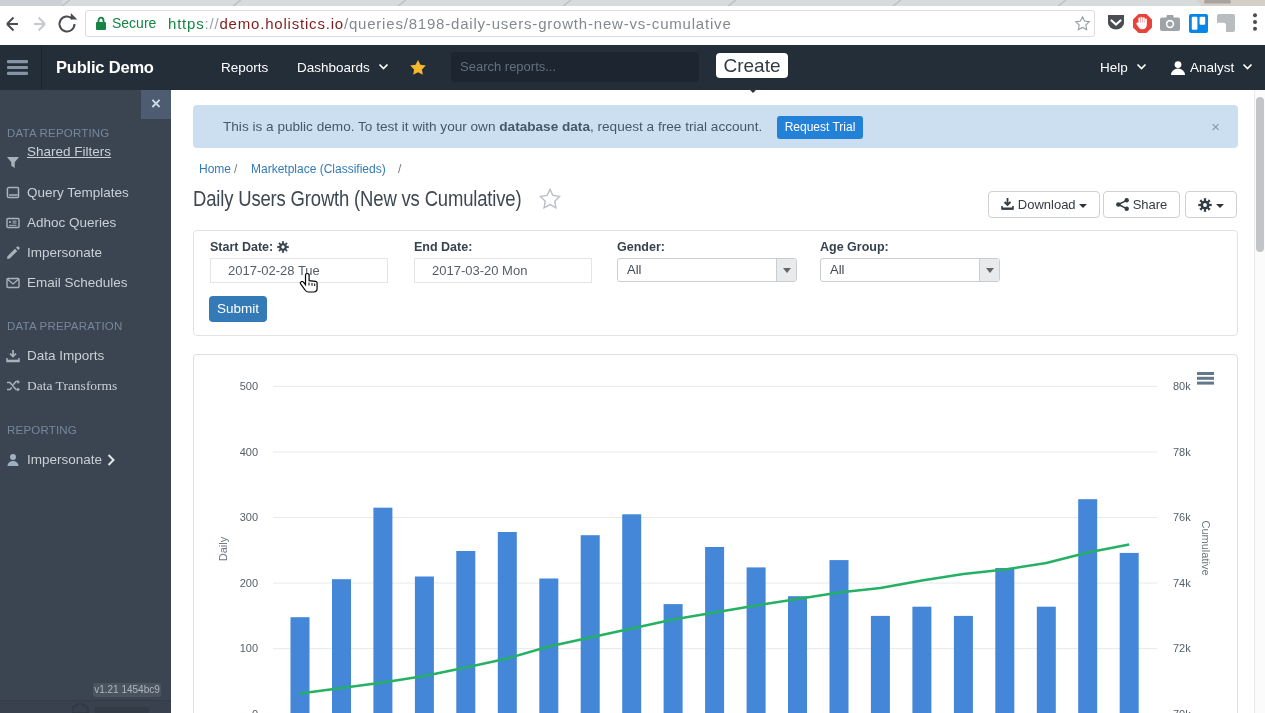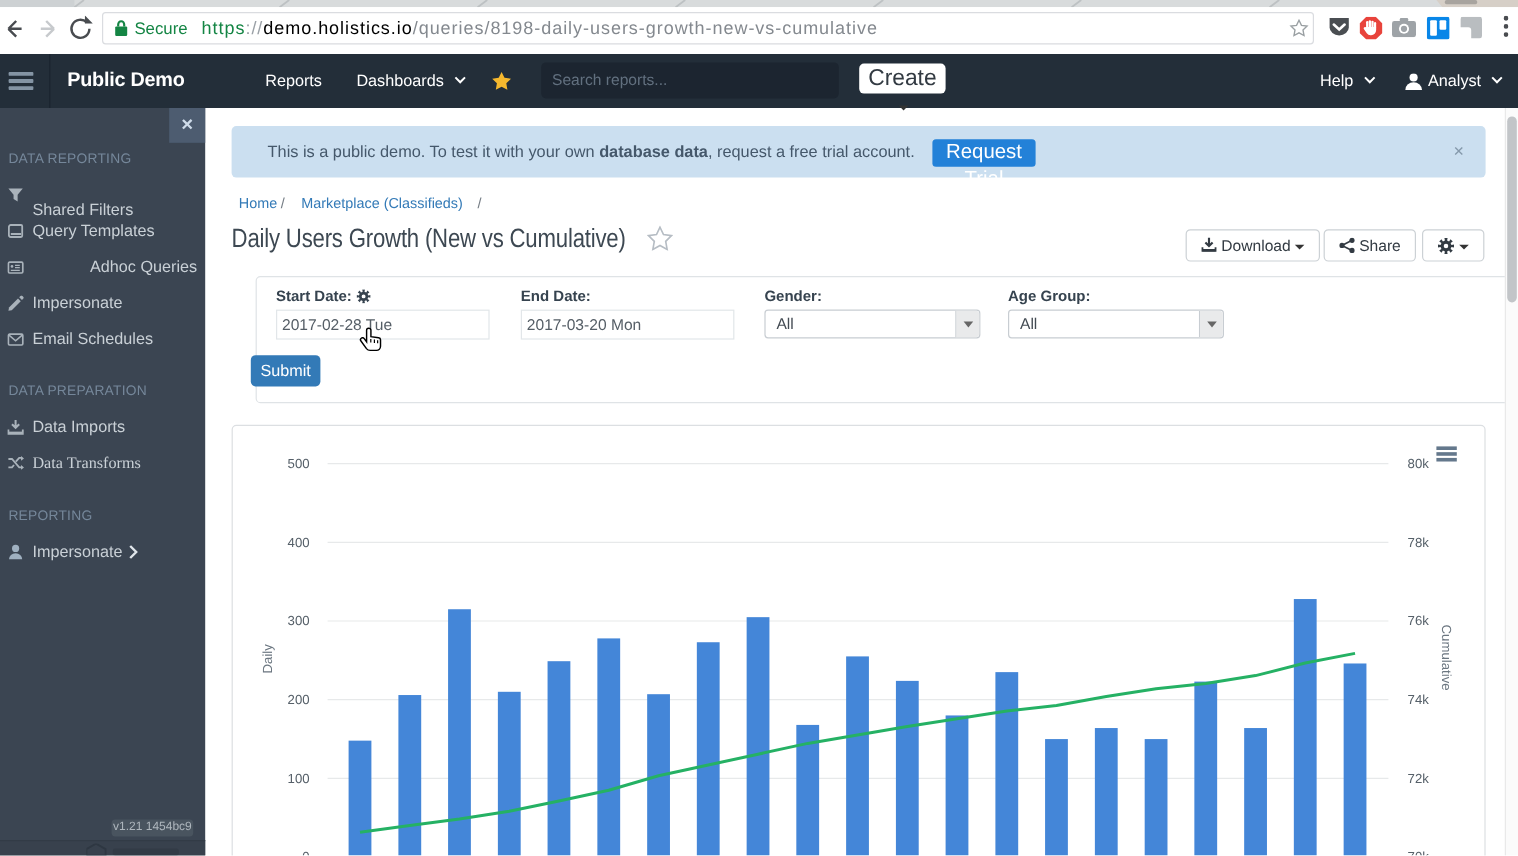--- a/index.html
+++ b/index.html
@@ -11,28 +11,28 @@
 #searchbox{left:451px;top:7px;width:248px;height:30px;background:#1c2530;border-radius:4px;color:#62707f;font-size:13px;line-height:30px;padding-left:9px;position:absolute;}
 #createbtn{left:716px;top:7.5px;width:72px;height:25.5px;background:#fff;border-radius:4px;color:#323a42;font-size:19px;text-align:center;line-height:25px;position:absolute;}
 .navitem{position:absolute;color:#fff;font-size:13.5px;line-height:45px;}
 #sidebar{left:0;top:90px;width:171px;height:623px;background:#3b4552;}
 #sbclose{left:141px;top:90px;width:30px;height:29px;background:#4d5c70;color:#cfdcea;text-align:center;line-height:28px;font-size:17px;font-weight:bold;}
 .sbhead{position:absolute;left:7px;color:#75879a;font-size:11.5px;letter-spacing:.2px;}
 .sbitem{position:absolute;left:27px;color:#c9d0d6;font-size:13.5px;}
 .sbicon{position:absolute;left:6px;}
 #alert{left:193px;top:105px;width:1045px;height:43px;background:#cbdff0;border-radius:4px;}
 #alert .txt{position:absolute;left:30px;top:14px;font-size:13.6px;color:#45586b;}
-#reqbtn{left:584px;top:11px;width:86px;height:23px;background:#2381d8;color:#fff;font-size:17px;border-radius:3px;text-align:center;line-height:22px;position:absolute;}
+#reqbtn{left:584px;top:11px;width:86px;height:23px;background:#2381d8;color:#fff;font-size:12px;border-radius:3px;text-align:center;line-height:22px;position:absolute;}
 .bclink{color:#337ab7;}
 #bc{left:193px;top:162px;font-size:12px;color:#737b83;width:400px;}
 #title{left:193px;top:186px;font-size:22px;color:#3d4852;letter-spacing:-.2px;transform:scaleX(.84);transform-origin:0 0;white-space:nowrap;}
 .hbtn{position:absolute;top:191px;height:27px;border:1px solid #ccd1d5;border-radius:4px;background:#fff;color:#333b43;font-size:13px;text-align:center;line-height:25px;}
-#fpanel{left:193px;top:230px;width:1045px;height:106px;border:1px solid #dfe3e6;border-radius:4px;background:#fff;margin-left:20px;}
+#fpanel{left:193px;top:230px;width:1045px;height:106px;border:1px solid #dfe3e6;border-radius:4px;background:#fff;}
 .flabel{position:absolute;top:-18px;left:0;font-size:12.5px;font-weight:bold;color:#36434f;white-space:nowrap;}
-.finput{position:absolute;height:25px;border:1px solid #e2e6e9;background:#fff;font-size:13px;color:#555e66;line-height:23px;padding-left:4px;}
+.finput{position:absolute;height:25px;border:1px solid #e2e6e9;background:#fff;font-size:13px;color:#555e66;line-height:23px;padding-left:17px;}
 .fselect{position:absolute;height:24px;border:1px solid #c8cdd2;border-radius:3px;background:#fff;font-size:13px;color:#424a52;line-height:22px;padding-left:9px;}
 .selarrow{position:absolute;right:0;top:0;width:20px;height:22px;background:#e9eaeb;border-left:1px solid #c8cdd2;border-radius:0 3px 3px 0;}
 .selarrow:after{content:"";position:absolute;left:6px;top:9px;border-left:4px solid transparent;border-right:4px solid transparent;border-top:5px solid #666;}
 #submit{left:209px;top:296px;width:58px;height:26px;background:#337ab7;border-radius:4px;color:#fff;font-size:13.5px;text-align:center;line-height:26px;}
 #cpanel{left:193px;top:354px;width:1045px;height:380px;border:1px solid #dcdfe2;border-radius:4px;background:#fff;}
 #sbtrack{left:1254px;top:90px;width:11px;height:623px;background:#fbfbfb;border-left:1px solid #e9e9e9;}
 #sbthumb{left:1256px;top:97px;width:8px;height:155px;background:#c2c5c8;border-radius:4px;}
 .caret{display:inline-block;width:0;height:0;border-left:4px solid transparent;border-right:4px solid transparent;border-top:4px solid #fff;vertical-align:middle;}
 </style></head>
 <body>
@@ -64,21 +64,21 @@
   <svg width="22" height="22" viewBox="0 0 22 22" style="position:absolute;left:56px;top:7px">
     <path d="M18.5 11a7.5 7.5 0 1 1-2.2-5.3" fill="none" stroke="#494c50" stroke-width="2"></path>
     <polygon points="14.8,0 14.8,6.5 21.3,6.5" fill="#494c50"></polygon>
   </svg>
   <div class="abs" id="urlbar">
     <svg width="12" height="15" viewBox="0 0 12 15" style="position:absolute;left:9px;top:5px">
       <rect x="1" y="6" width="10" height="8" rx="1" fill="#148544"></rect>
       <path d="M3.5 6 V4.5 a2.5 2.8 0 0 1 5 0 V6" fill="none" stroke="#148544" stroke-width="1.8"></path>
     </svg>
     <span style="position:absolute;left:26px;top:4px;font-size:14px;color:#148544;">Secure</span>
-    <span style="position:absolute;left:82px;top:3.5px;font-size:15px;letter-spacing:.8px;white-space:nowrap;"><span style="color:#148544;">https</span><span style="color:#9aa0a6;">://</span><span style="color:#000000;">demo.holistics.io</span><span style="color:#84898f;">/queries/8198-daily-users-growth-new-vs-cumulative</span></span>
+    <span style="position:absolute;left:82px;top:3.5px;font-size:15px;letter-spacing:.8px;white-space:nowrap;"><span style="color:#148544;">https</span><span style="color:#9aa0a6;">://</span><span style="color:#7f1d1d;">demo.holistics.io</span><span style="color:#84898f;">/queries/8198-daily-users-growth-new-vs-cumulative</span></span>
     <svg width="17" height="17" viewBox="0 0 24 24" style="position:absolute;left:988px;top:4px">
       <path d="M12 2.6l2.9 6 6.6.9-4.8 4.6 1.2 6.5-5.9-3.1-5.9 3.1 1.2-6.5L2.5 9.5l6.6-.9z" fill="none" stroke="#9aa0a3" stroke-width="1.6"></path>
     </svg>
   </div>
   <svg width="20" height="20" viewBox="0 0 20 20" style="position:absolute;left:1106px;top:7px">
     <path d="M2 2 h16 v8 a8 6.5 0 0 1-16 0 z" fill="#4a4e52"></path>
     <path d="M5.5 7.5 L10 11.5 L14.5 7.5" fill="none" stroke="#fff" stroke-width="2.2" stroke-linecap="round"></path>
   </svg>
   <svg width="19" height="19" viewBox="0 0 19 19" style="position:absolute;left:1133px;top:8px">
     <polygon points="5.6,0 13.4,0 19,5.6 19,13.4 13.4,19 5.6,19 0,13.4 0,5.6" fill="#e8433b"></polygon>
@@ -138,31 +138,31 @@
   </svg>
   <span class="navitem" style="left:1190px;">Analyst <svg width="11" height="8" viewBox="0 0 11 8" style="margin-left:4px;vertical-align:1px;">
         <path d="M1.5 1.5 L5.5 5.5 L9.5 1.5" fill="none" stroke="#fff" stroke-width="1.7"></path>
       </svg></span>
 </div>
 <div class="abs" id="sidebar">
   <div class="sbhead" style="top:37px;">DATA REPORTING</div>
 <svg class="sbicon" style="top:66px" width="14" height="14" viewBox="0 0 14 14">
       <path d="M1 1 h12 L8.7 6.2 V12 L5.3 9.8 V6.2 Z" fill="#a9b2ba"></path>
     </svg>
-<div class="sbitem" style="top:77px;">Shared Filters</div>
+<div class="sbitem" style="top:54px;text-decoration:underline;">Shared Filters</div>
 <svg class="sbicon" style="top:96px" width="14" height="14" viewBox="0 0 14 14">
       <path d="M3 1.5 h8.5 a1 1 0 0 1 1 1 v8 a1 1 0 0 1-1 1 H3 a1.6 1.6 0 0 1-1.6-1.6 V3.1 A1.6 1.6 0 0 1 3 1.5 z M3 9 h8.5" fill="none" stroke="#a9b2ba" stroke-width="1.5"></path>
     </svg>
 <div class="sbitem" style="top:95px;">Query Templates</div>
 <svg class="sbicon" style="top:126px" width="14" height="14" viewBox="0 0 14 14">
       <rect x="1" y="2.5" width="12" height="9" rx="1" fill="none" stroke="#a9b2ba" stroke-width="1.4"></rect>
       <circle cx="4" cy="6" r="1.1" fill="#a9b2ba"></circle>
       <path d="M6.5 5.2 h4 M6.5 7 h4 M3 9.3 h7.5" stroke="#a9b2ba" stroke-width="1"></path>
     </svg>
-<div class="sbitem" style="top:125px;margin-left:48px;">Adhoc Queries</div>
+<div class="sbitem" style="top:125px;">Adhoc Queries</div>
 <svg class="sbicon" style="top:156px" width="14" height="14" viewBox="0 0 14 14">
       <path d="M1.5 10.2 L9 2.7 l2.3 2.3 -7.5 7.5 L1 13 z" fill="#a9b2ba"></path>
       <path d="M10 1.7 l2.3 2.3 1-1a1.2 1.2 0 0 0 0-1.7 l-.6-.6 a1.2 1.2 0 0 0-1.7 0 z" fill="#a9b2ba"></path>
     </svg>
 <div class="sbitem" style="top:155px;">Impersonate</div>
 <svg class="sbicon" style="top:186px" width="14" height="14" viewBox="0 0 14 14">
       <rect x="1" y="2.5" width="12" height="9" rx="1" fill="none" stroke="#a9b2ba" stroke-width="1.4"></rect>
       <path d="M1.5 3.2 L7 8 l5.5-4.8" fill="none" stroke="#a9b2ba" stroke-width="1.3"></path>
     </svg>
 <div class="sbitem" style="top:185px;">Email Schedules</div>

